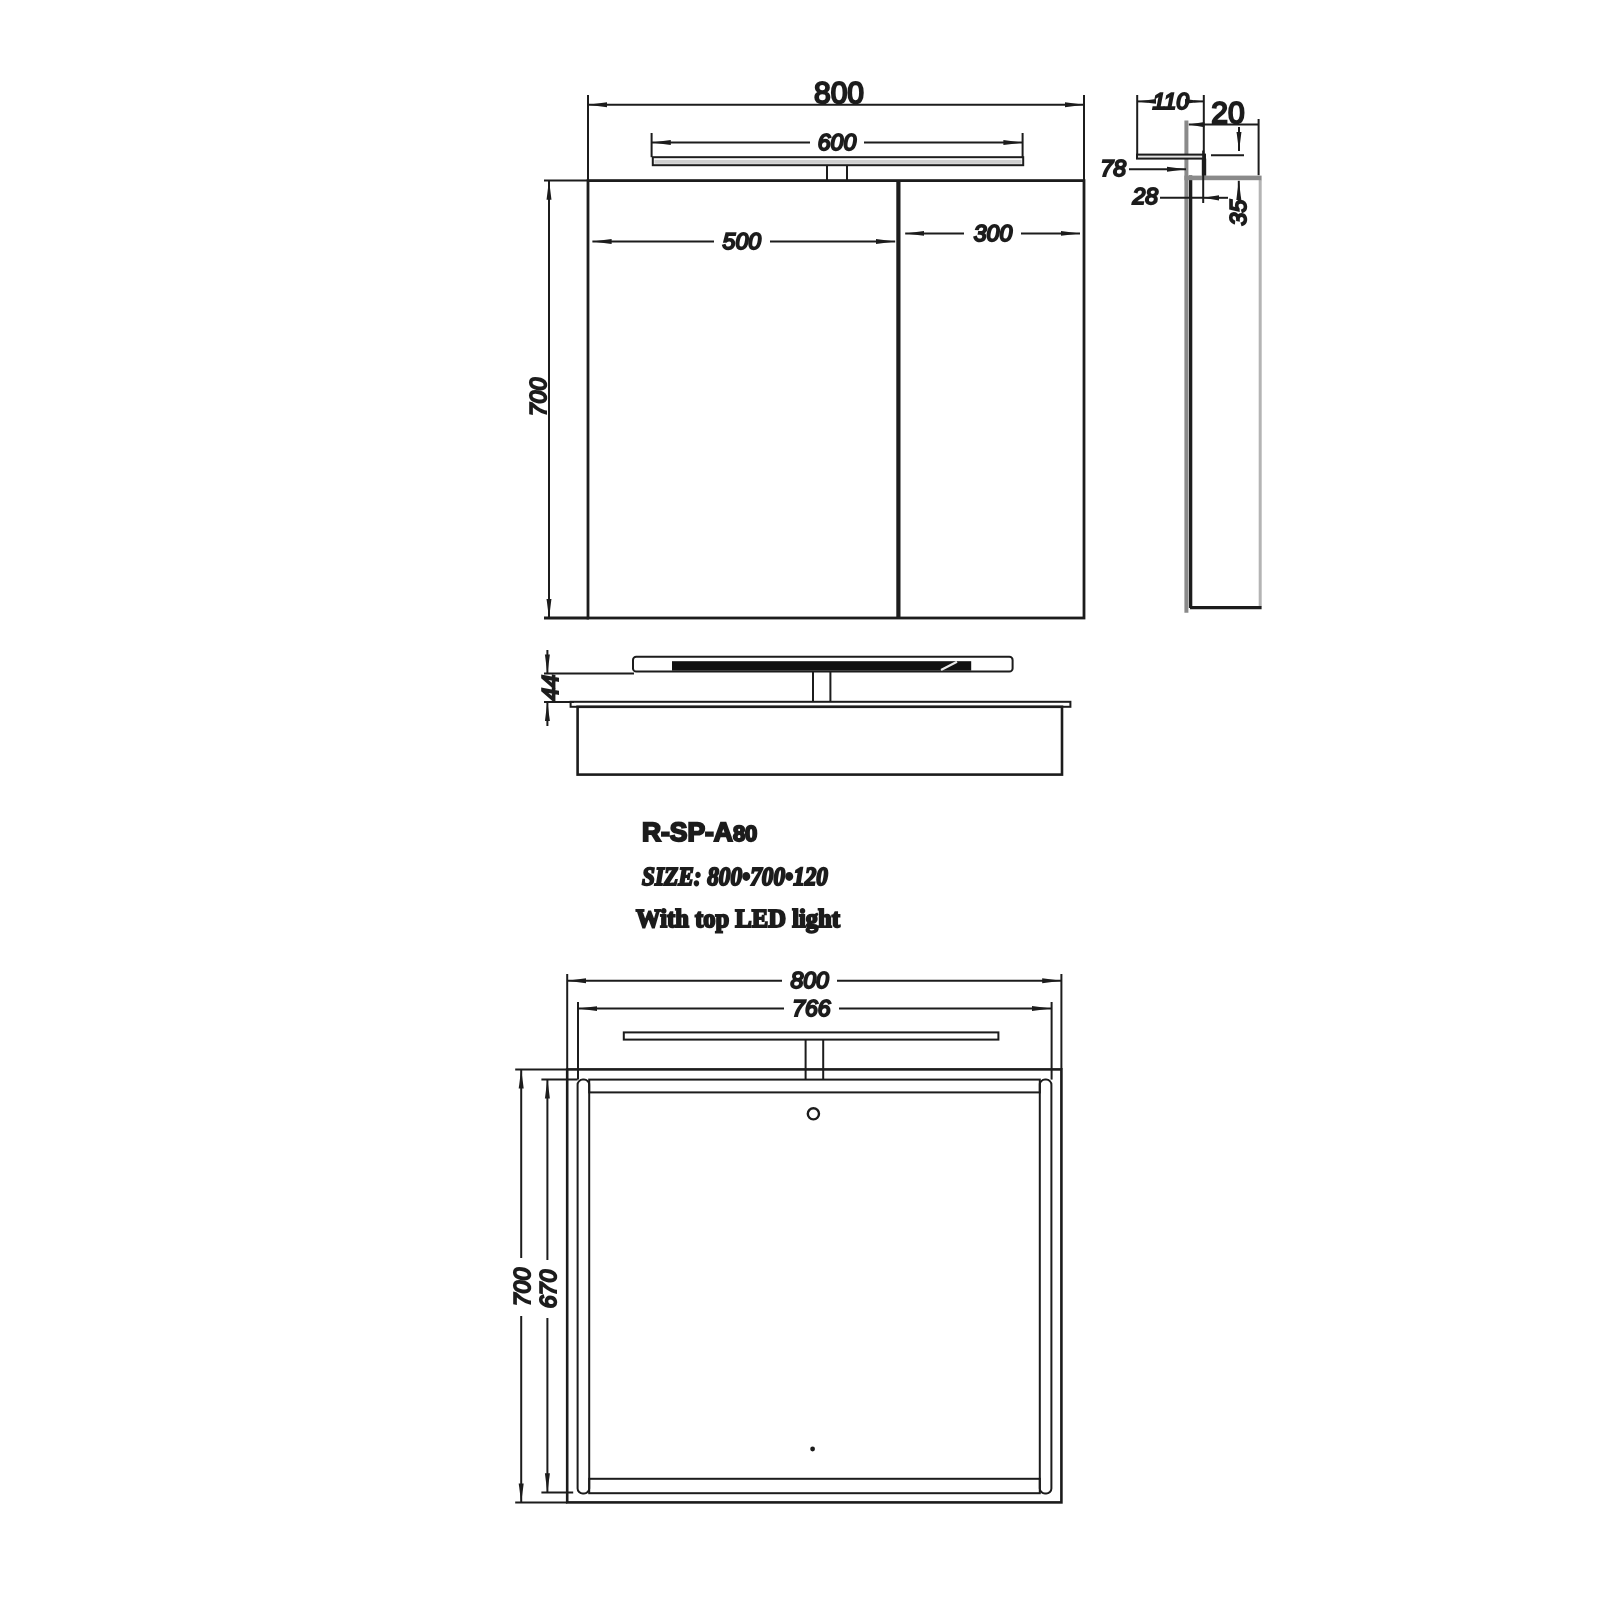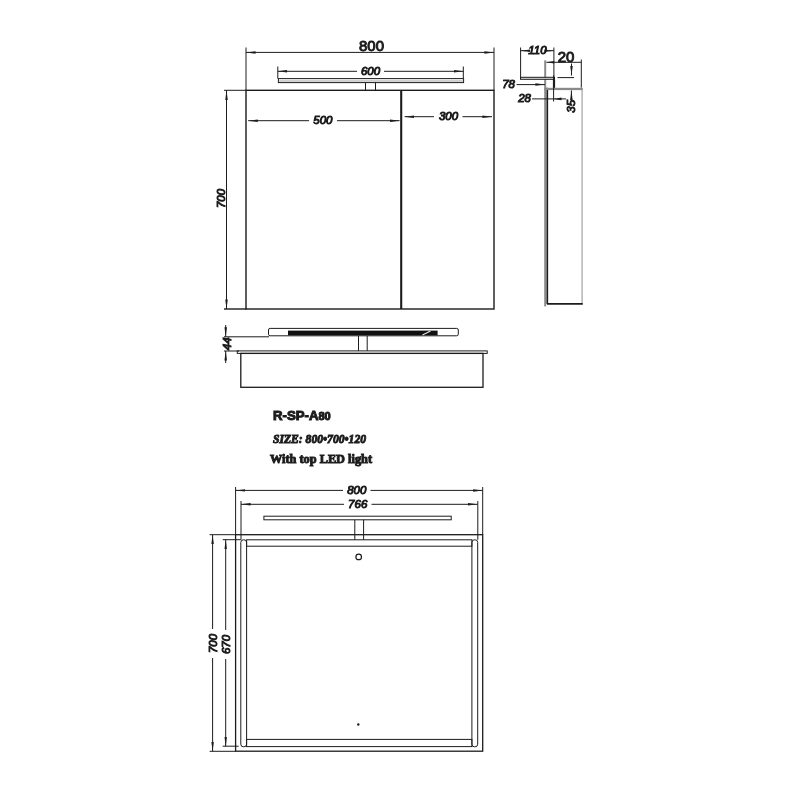--- a/index.html
+++ b/index.html
@@ -1,16 +1,16 @@
 <!DOCTYPE html>
 <html><head>
 <meta charset="utf-8">
 <style>
   html,body{margin:0;padding:0;background:#ffffff;}
-  .page{position:relative;width:632px;height:800px;background:#fff;overflow:hidden;filter:grayscale(1);}
+  .page{position:relative;width:632px;height:800px;background:#fff;overflow:hidden;filter:grayscale(1);margin-left:48px;}
   svg text{font-family:"Liberation Sans",sans-serif;fill:#1c1c1c;}
   .dim{font-size:11.5px;font-style:italic;}
   .dimu{font-size:15px;}
 </style>
 </head>
 <body>
 <div class="page">
 <svg width="800" height="800" viewBox="0 0 800 800">
 <defs>
   <marker id="ae" viewBox="0 0 10 4" refX="9.6" refY="2" markerWidth="10" markerHeight="4" orient="auto-start-reverse">

